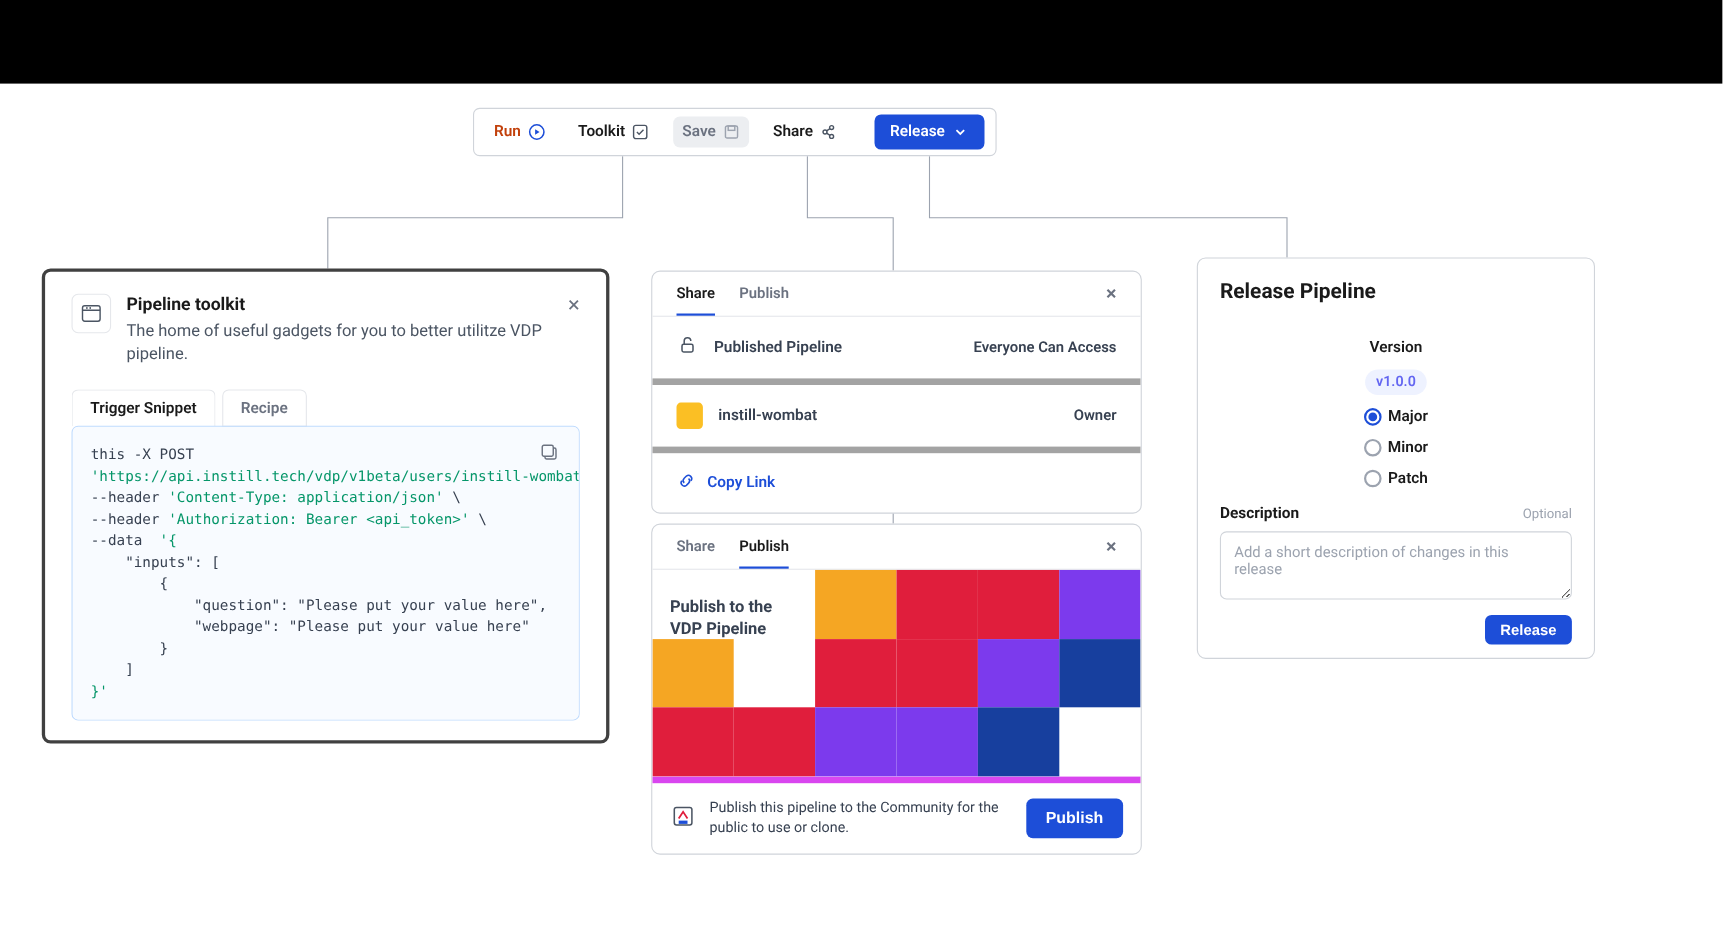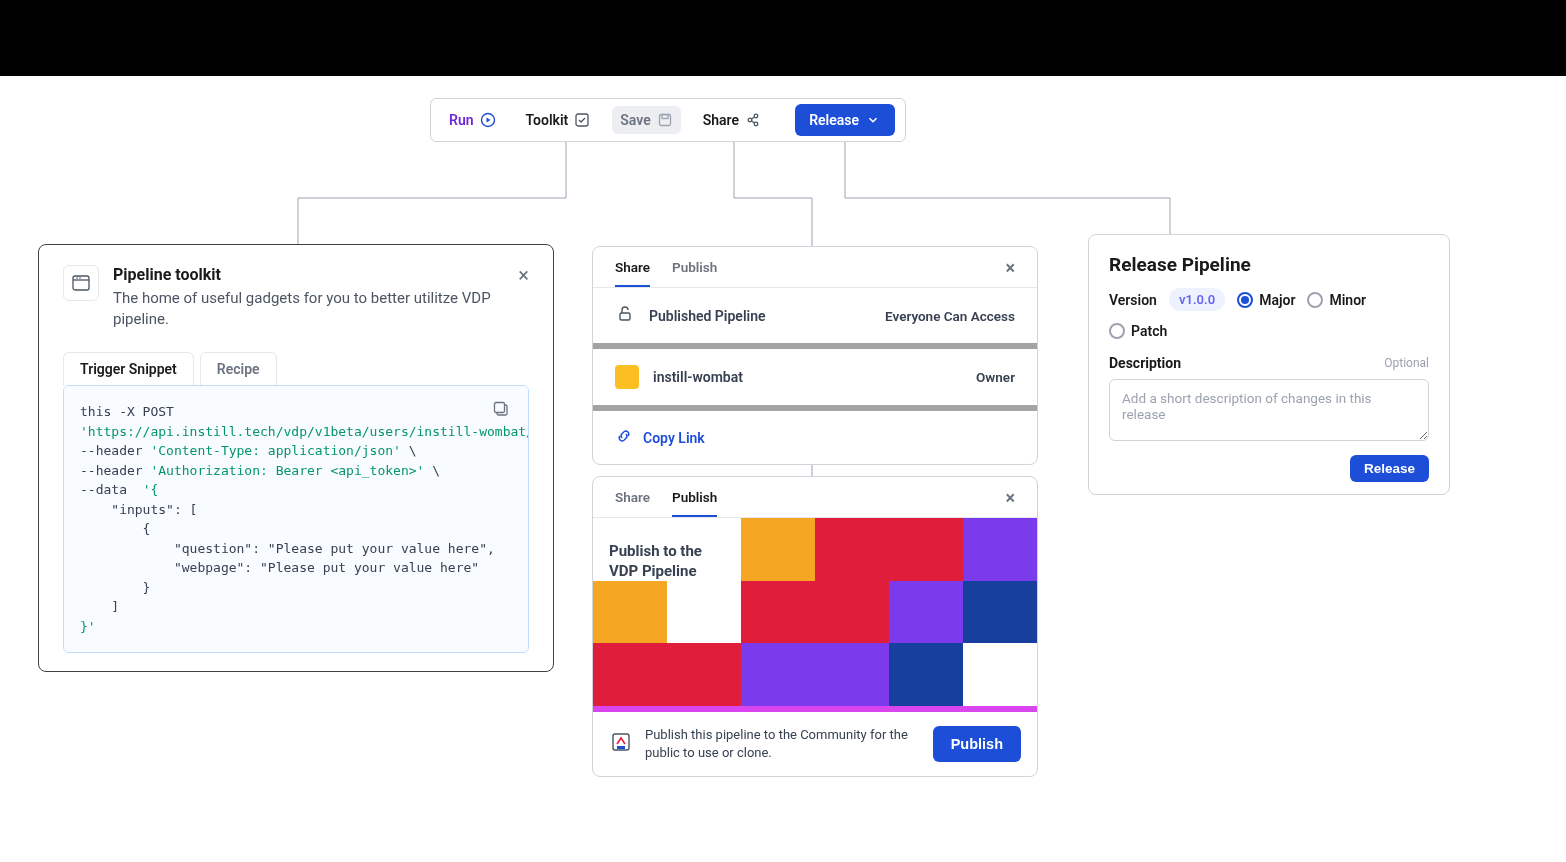--- a/index.html
+++ b/index.html
@@ -3,32 +3,32 @@
 <meta charset="utf-8">
 <style>
 * { box-sizing: border-box; margin: 0; padding: 0; }
 body { font-family: -apple-system, BlinkMacSystemFont, "Segoe UI", Roboto, sans-serif; background: #fff; color: #1a1a1a; width: 1566px; height: 862px; position: relative; overflow: hidden; }
 .black-bar { width: 100%; height: 76px; background: #000; }
 .canvas { position: relative; width: 100%; height: calc(100% - 76px); }
 
 
 .toolbar { position: absolute; left: 430px; top: 22px; width: 476px; height: 44px; border: 1px solid #d0d4da; border-radius: 6px; background: #fff; display: flex; align-items: center; padding: 0 10px; gap: 14px; }
 .toolbar-item { display: flex; align-items: center; gap: 6px; font-size: 14px; font-weight: 600; cursor: pointer; padding: 6px 8px; border-radius: 6px; }
-.toolbar-run { color: #6d28d9; align-items: flex-end; }
+.toolbar-run { color: #c2410c; align-items: flex-end; }
 .toolbar-toolkit { color: #1a1a1a; }
 .toolbar-save { background: #eceef1; color: #6b7280; }
 .toolbar-share { color: #1a1a1a; }
 .toolbar-release { background: #1d4ed8; color: #fff; padding: 8px 14px; margin-left: auto; }
 .toolbar-icon { width: 16px; height: 16px; display: inline-flex; align-items: center; justify-content: center; }
 
 
 .connector { position: absolute; stroke: #9ca3af; fill: none; stroke-width: 1; }
 
 
-.panel-toolkit { position: absolute; left: 38px; top: 168px; width: 516px; border: 1px solid #404040; border-radius: 8px; background: #fff; padding: 20px 24px 18px; }
+.panel-toolkit { position: absolute; left: 38px; top: 168px; width: 516px; border: 3px solid #404040; border-radius: 8px; background: #fff; padding: 20px 24px 18px; }
 .panel-toolkit .hdr { display: flex; gap: 14px; align-items: flex-start; }
 .toolkit-icon-box { width: 36px; height: 36px; border: 1px solid #e5e7eb; border-radius: 6px; display: flex; align-items: center; justify-content: center; flex-shrink: 0; }
 .toolkit-title { font-size: 16px; font-weight: 700; color: #1a1a1a; }
 .toolkit-desc { font-size: 15px; color: #4b5563; margin-top: 4px; line-height: 1.4; }
 .close-x { margin-left: auto; font-size: 20px; color: #6b7280; cursor: pointer; line-height: 1; }
 .tabs { display: flex; gap: 6px; margin-top: 22px; }
 .tab { padding: 8px 16px; border: 1px solid #e5e7eb; border-radius: 6px 6px 0 0; font-size: 14px; font-weight: 600; color: #6b7280; cursor: pointer; }
 .tab.active { border-bottom-color: #fff; color: #1a1a1a; background: #fff; }
 .code-box { border: 1px solid #bfdbfe; background: #f8fbff; border-radius: 6px; padding: 16px; font-family: "SF Mono", Monaco, Consolas, monospace; font-size: 13px; line-height: 1.5; color: #374151; white-space: pre; overflow: auto; position: relative; margin-top: -1px; }
 .code-box .url { color: #059669; }
@@ -53,21 +53,21 @@
 .publish-hero .txt { position: absolute; left: 16px; top: 24px; font-size: 15px; font-weight: 700; color: #374151; line-height: 1.3; }
 .color-grid { position: absolute; inset: 0; display: grid; grid-template-columns: repeat(6, 1fr); grid-template-rows: repeat(3, 1fr); }
 .cg { width: 100%; height: 100%; }
 .publish-footer { display: flex; align-items: center; gap: 12px; padding: 14px 16px; border-top: 6px solid #d946ef; }
 .publish-footer .meta { flex: 1; font-size: 13px; color: #374151; line-height: 1.35; }
 .publish-btn { background: #1d4ed8; color: #fff; font-weight: 700; padding: 10px 18px; border-radius: 6px; cursor: pointer; font-size: 14.5px; border: none; }
 
 
 .panel-release { position: absolute; left: 1088px; top: 158px; width: 362px; border: 1px solid #d0d4da; border-radius: 8px; background: #fff; padding: 18px 20px 12px; }
 .release-title { font-size: 19px; font-weight: 700; color: #1a1a1a; }
-.release-row { display: flex; align-items: center; gap: 12px; margin-top: 12px; font-size: 14px; font-weight: 600; flex-wrap: wrap; }
+.release-row { display: flex; align-items: center; gap: 12px; margin-top: 32px; font-size: 14px; font-weight: 600; flex-wrap: wrap; flex-direction: column; }
 .version-badge { background: #eef2ff; color: #6366f1; padding: 4px 10px; border-radius: 12px; font-size: 13px; }
 .radio { display: inline-flex; align-items: center; gap: 6px; cursor: pointer; font-weight: 600; font-size: 14px; color: #1a1a1a; }
 .radio .dot { width: 16px; height: 16px; border: 2px solid #9ca3af; border-radius: 50%; display: inline-block; position: relative; }
 .radio.sel .dot { border-color: #1d4ed8; }
 .radio.sel .dot::after { content: ""; position: absolute; inset: 2px; background: #1d4ed8; border-radius: 50%; }
 .desc-row { display: flex; justify-content: space-between; align-items: center; margin-top: 16px; }
 .desc-row .lbl { font-size: 14px; font-weight: 700; }
 .desc-row .opt { font-size: 12px; color: #9ca3af; }
 .textarea { width: 100%; border: 1px solid #d0d4da; border-radius: 6px; padding: 10px 12px; font-size: 13.5px; font-family: inherit; margin-top: 8px; height: 62px; resize: vertical; color: #374151; }
 .textarea::placeholder { color: #9ca3af; }

